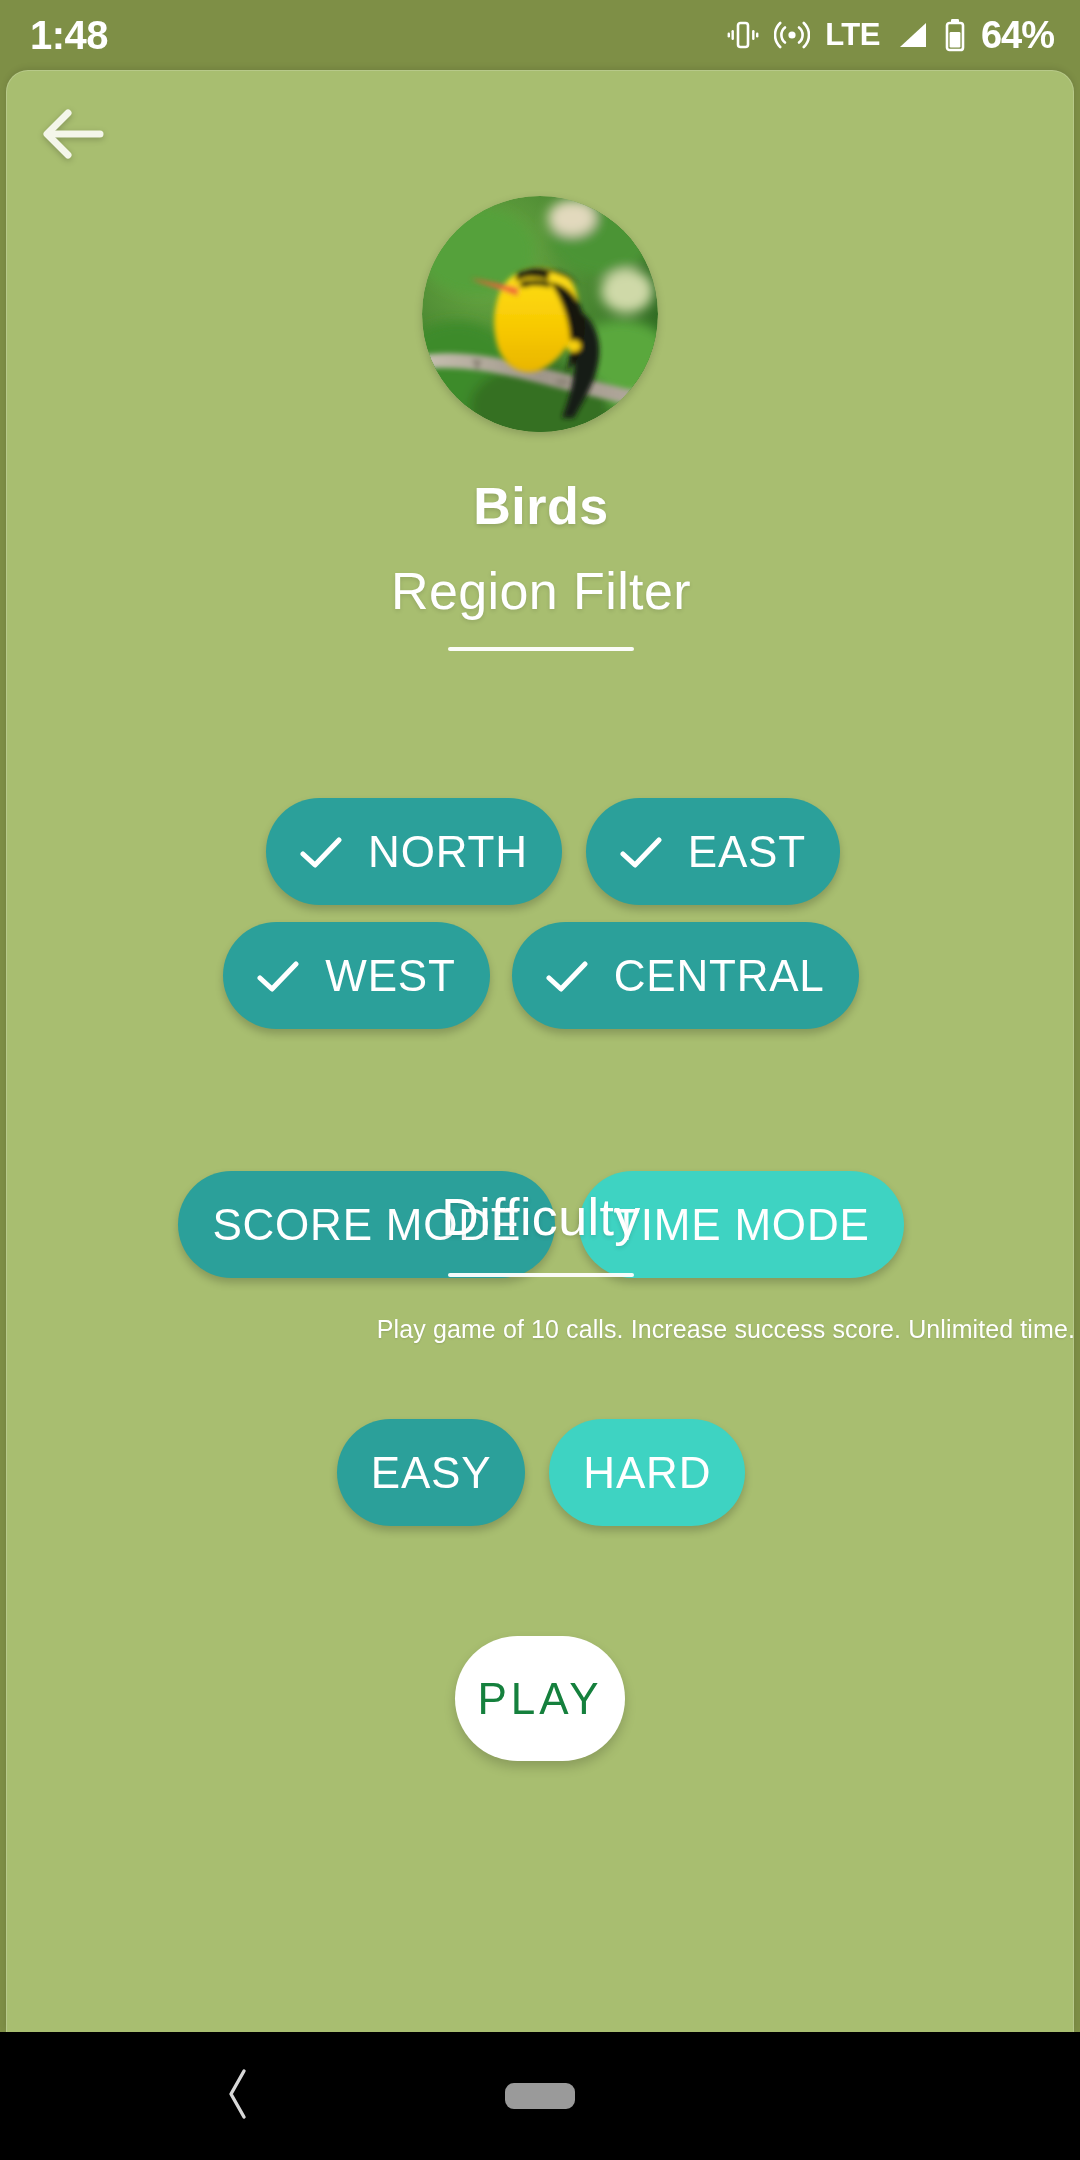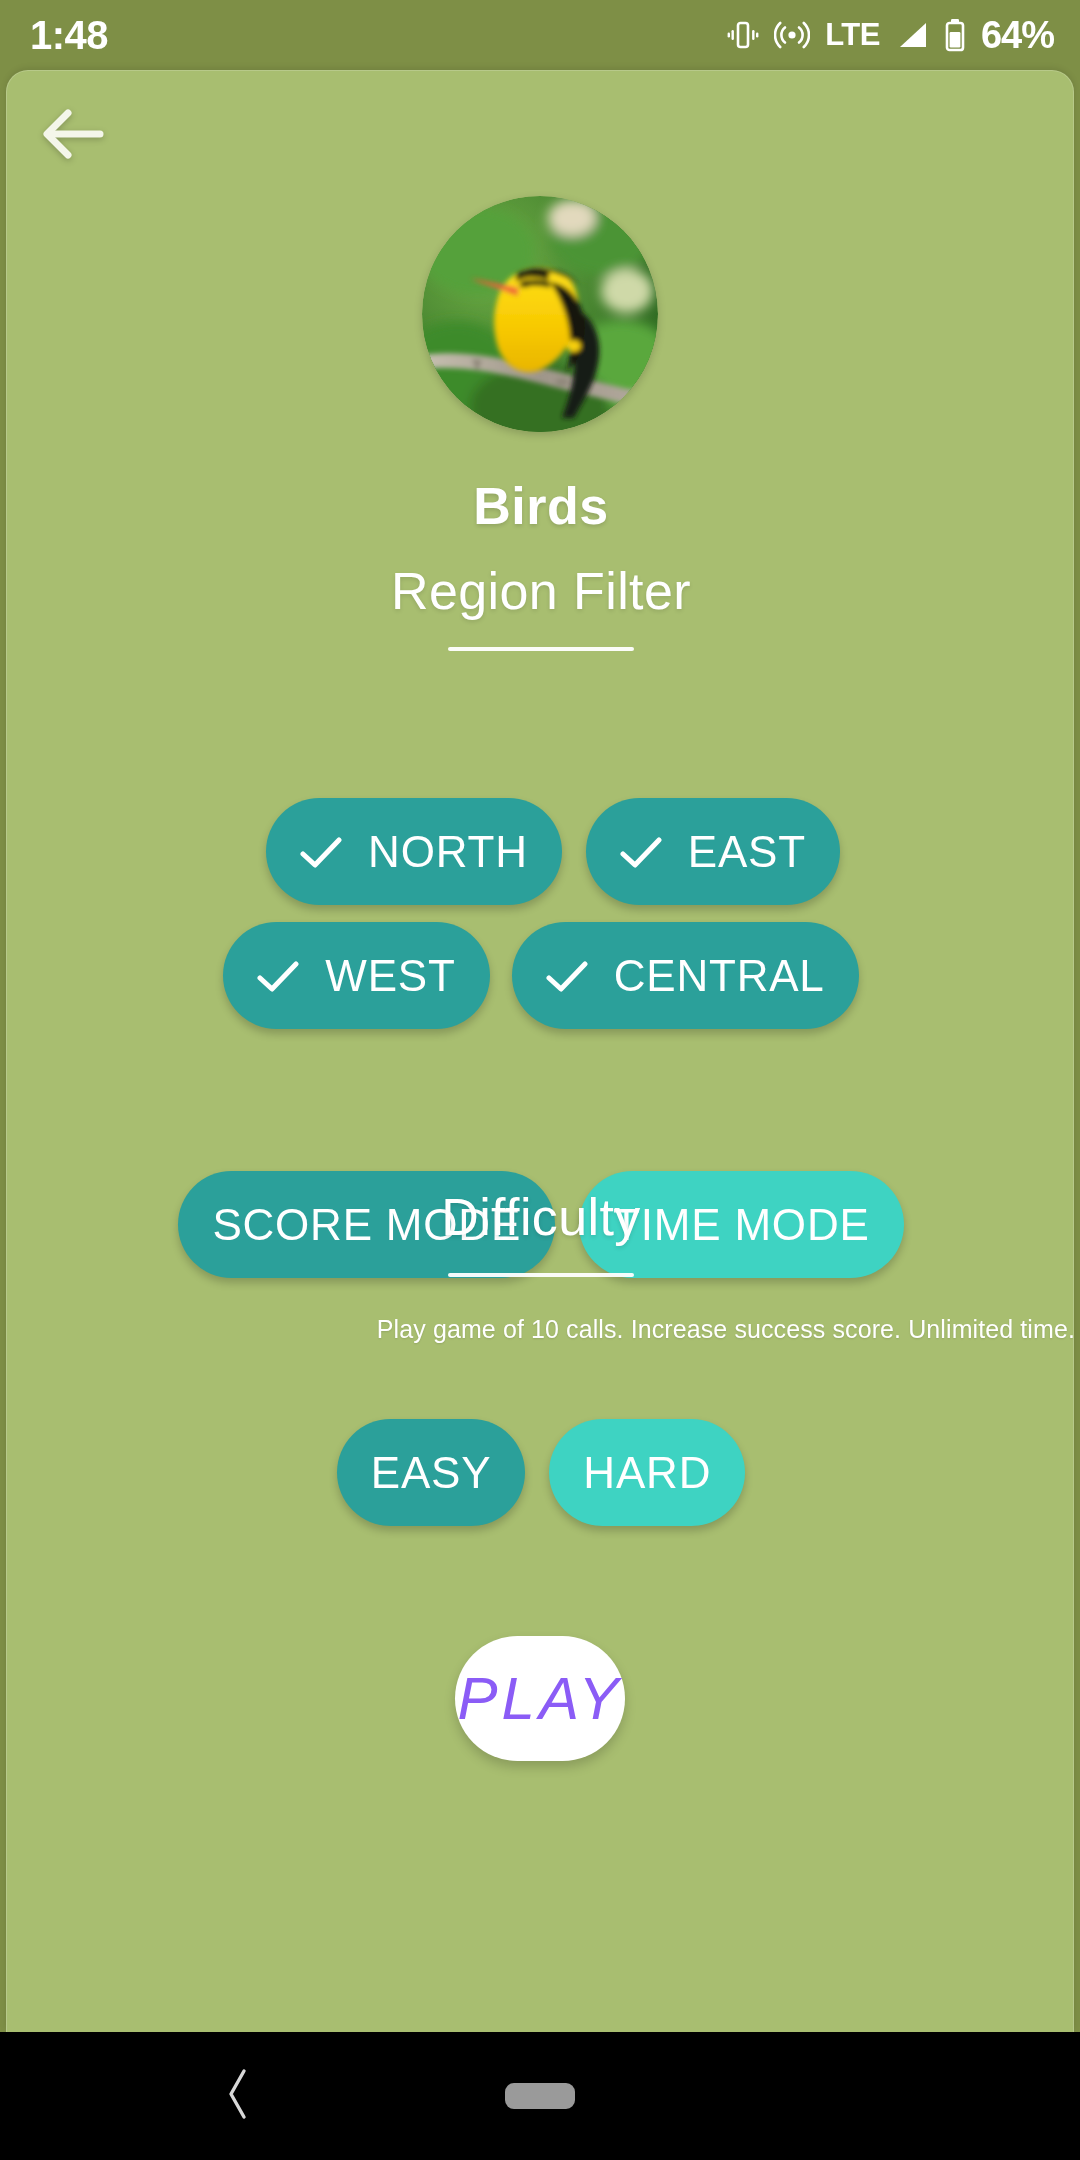--- a/index.html
+++ b/index.html
@@ -122,23 +122,23 @@
   
   #play-button{
     position:absolute; left:50%; top:1565px; transform:translateX(-50%);
     width:170px; height:125px;
     background:#ffffff; border-radius:70px;
     display:flex; align-items:center; justify-content:center;
     box-shadow:0 6px 12px rgba(0,0,0,0.18);
     cursor:pointer;
   }
   #play-label{
-    color:#8b5cf6;
-    font-family:"Liberation Sans Narrow","Liberation Sans",sans-serif;
-    font-size:60px; font-weight:normal; letter-spacing:4px;font-style:italic;
+    color:#15803d;
+    font-family:"Liberation Sans Narrow","Liberation Sans",sans-serif;
+    font-size:44px; font-weight:normal; letter-spacing:4px;
   }
 
   
   #nav-bar{
     position:absolute; left:0; bottom:0; width:1080px; height:128px;
     background:#000000;
   }
   #nav-back{
     position:absolute; left:205px; top:50%; transform:translateY(-50%);
     width:66px; height:66px; display:flex; align-items:center; justify-content:center;

